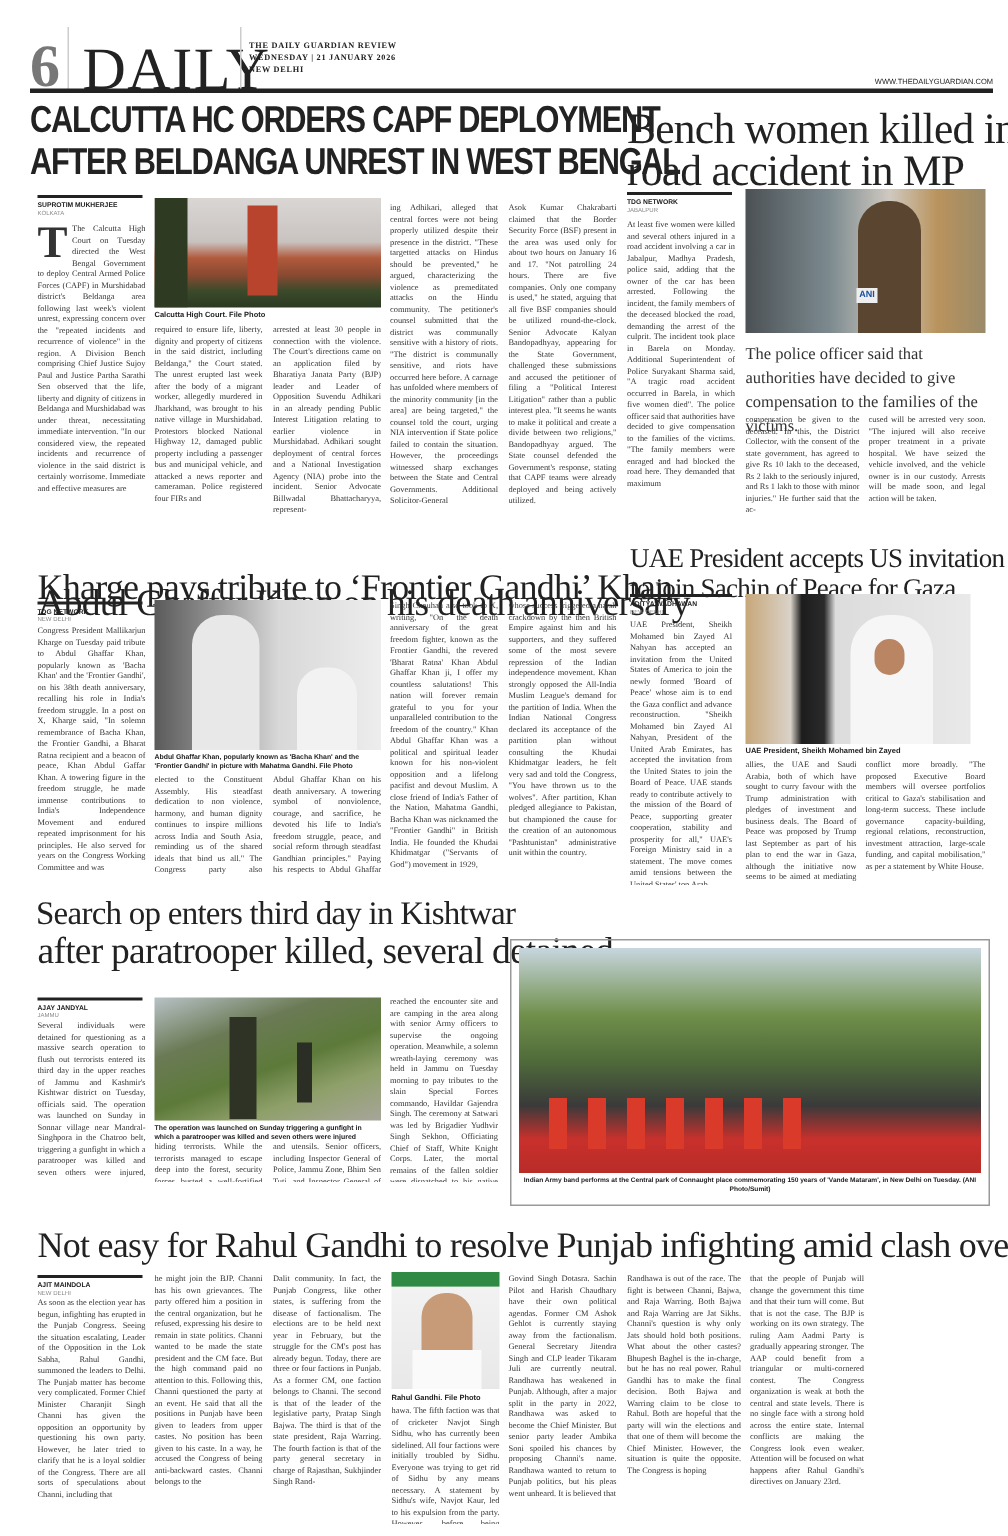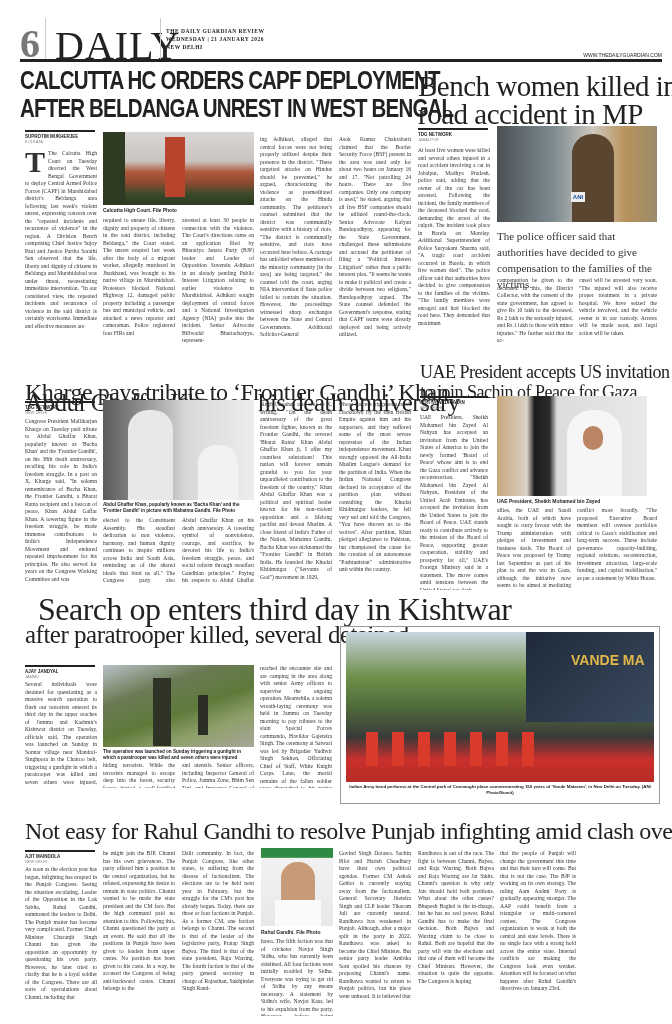--- a/index.html
+++ b/index.html
@@ -94,41 +94,38 @@
 </div>
 <div class="abs col" style="left:420px;top:414px;width:68px;height:176px;overflow:hidden">UAE President, Sheikh Mohamed bin Zayed Al Nahyan has accepted an invitation from the United States of America to join the newly formed 'Board of Peace' whose aim is to end the Gaza conflict and advance reconstruction. "Sheikh Mohamed bin Zayed Al Nahyan, President of the United Arab Emirates, has accepted the invitation from the United States to join the Board of Peace. UAE stands ready to contribute actively to the mission of the Board of Peace, supporting greater cooperation, stability and prosperity for all," UAE's Foreign Ministry said in a statement. The move comes amid tensions between the United States' top Arab</div>
 <div class="abs ph" style="left:497px;top:396px;width:150px;height:100px;background:linear-gradient(90deg,#c7a77a 0%,#d9d2c8 20%,#1c1c1c 25%,#2b2b2b 35%,#dcdcdc 40%,#e9e9e9 100%)">
   <div style="position:absolute;left:70px;top:14px;width:55px;height:86px;background:#f6f6f6;border-radius:25px 25px 0 0"></div>
   <div style="position:absolute;left:86px;top:30px;width:20px;height:24px;background:#b98563;border-radius:10px"></div>
 </div>
 <div class="abs cap" style="left:497px;top:498px;width:150px">UAE President, Sheikh Mohamed bin Zayed</div>
 <div class="abs col" style="left:497px;top:507px;width:74px;height:83px;overflow:hidden">allies, the UAE and Saudi Arabia, both of which have sought to curry favour with the Trump administration with pledges of investment and business deals. The Board of Peace was proposed by Trump last September as part of his plan to end the war in Gaza, although the initiative now seems to be aimed at mediating global</div>
 <div class="abs col" style="left:577px;top:507px;width:80px;height:83px;overflow:hidden">conflict more broadly. "The proposed Executive Board members will oversee portfolios critical to Gaza's stabilisation and long-term success. These include governance capacity-building, regional relations, reconstruction, investment attraction, large-scale funding, and capital mobilisation," as per a statement by White House.</div>
 
-<div class="abs h-serif" style="left:38px;top:596px;font-size:32px;line-height:26px">Search op enters third day in Kishtwar</div>
+<div class="abs h-serif" style="left:24px;top:596px;font-size:22px;line-height:26px">Search op enters third day in Kishtwar</div>
 <div class="abs h-serif" style="left:25px;top:622px;font-size:25px;line-height:26px">after paratrooper killed, several detained</div>
 <div class="abs" style="left:25px;top:665px;width:72px">
   <div class="by">AJAY JANDYAL</div>
   <div class="loc">JAMMU</div>
 </div>
 <div class="abs col" style="left:25px;top:681px;width:72px;height:105px;overflow:hidden">Several individuals were detained for questioning as a massive search operation to flush out terrorists entered its third day in the upper reaches of Jammu and Kashmir's Kishtwar district on Tuesday, officials said. The operation was launched on Sunday in Sonnar village near Mandral-Singhpora in the Chatroo belt, triggering a gunfight in which a paratrooper was killed and seven others were injured, mainly due to splinter injuries caused by a sudden grenade attack by the</div>
 <div class="abs ph" style="left:103px;top:665px;width:151px;height:82px;background:linear-gradient(160deg,#b7c2c6 0%,#6b7a55 30%,#5d7a3a 55%,#8fa06a 75%,#a7a59a 100%)">
   <div style="position:absolute;left:50px;top:13px;width:18px;height:68px;background:#2e3326"></div>
   <div style="position:absolute;left:95px;top:30px;width:10px;height:40px;background:#2a2e24"></div>
 </div>
 <div class="abs cap" style="left:103px;top:749px;width:151px;font-size:4.6px">The operation was launched on Sunday triggering a gunfight in which a paratrooper was killed and seven others were injured</div>
 <div class="abs col" style="left:103px;top:762px;width:72px;height:26px;overflow:hidden">hiding terrorists. While the terrorists managed to escape deep into the forest, security forces busted a well-fortified hideout stocked with a large quantity of winter supplies, including eatables, blankets</div>
 <div class="abs col" style="left:182px;top:762px;width:72px;height:26px;overflow:hidden">and utensils. Senior officers, including Inspector General of Police, Jammu Zone, Bhim Sen Tuti, and Inspector General of CRPF, Jammu, R Gopala Krishna Rao,</div>
 <div class="abs col" style="left:260px;top:665px;width:72px;height:123px;overflow:hidden">reached the encounter site and are camping in the area along with senior Army officers to supervise the ongoing operation. Meanwhile, a solemn wreath-laying ceremony was held in Jammu on Tuesday morning to pay tributes to the slain Special Forces commando, Havildar Gajendra Singh. The ceremony at Satwari was led by Brigadier Yudhvir Singh Sekhon, Officiating Chief of Staff, White Knight Corps. Later, the mortal remains of the fallen soldier were dispatched to his native place in Uttarakhand for the last rites, officials said.</div>
 
 <div class="abs" style="left:340px;top:626px;width:320px;height:178px;border:1px solid #999"></div>
 <div class="abs ph" style="left:346px;top:632px;width:308px;height:150px;background:linear-gradient(180deg,#c8d6df 0%,#6f8f4a 30%,#4f6b3a 50%,#3a3a3a 70%,#c9302c 85%,#b82c28 100%)">
-  <div style="position:absolute;left:180px;top:0;width:128px;height:90px;background:linear-gradient(135deg,#1e2a3a,#3a4a5e)">
-    <div style="position:absolute;left:45px;top:20px;font:bold 14px 'Liberation Sans',sans-serif;color:#e3b84a">VANDE MA</div>
-  </div>
   <div style="position:absolute;left:20px;top:100px;width:270px;height:40px;display:flex;gap:14px">
     <div style="width:12px;height:34px;background:#d93a2a"></div>
       <div style="width:12px;height:34px;background:#d93a2a"></div>
       <div style="width:12px;height:34px;background:#d93a2a"></div>
       <div style="width:12px;height:34px;background:#d93a2a"></div>
       <div style="width:12px;height:34px;background:#d93a2a"></div>
       <div style="width:12px;height:34px;background:#d93a2a"></div>
       <div style="width:12px;height:34px;background:#d93a2a"></div>
   </div>
 </div>

